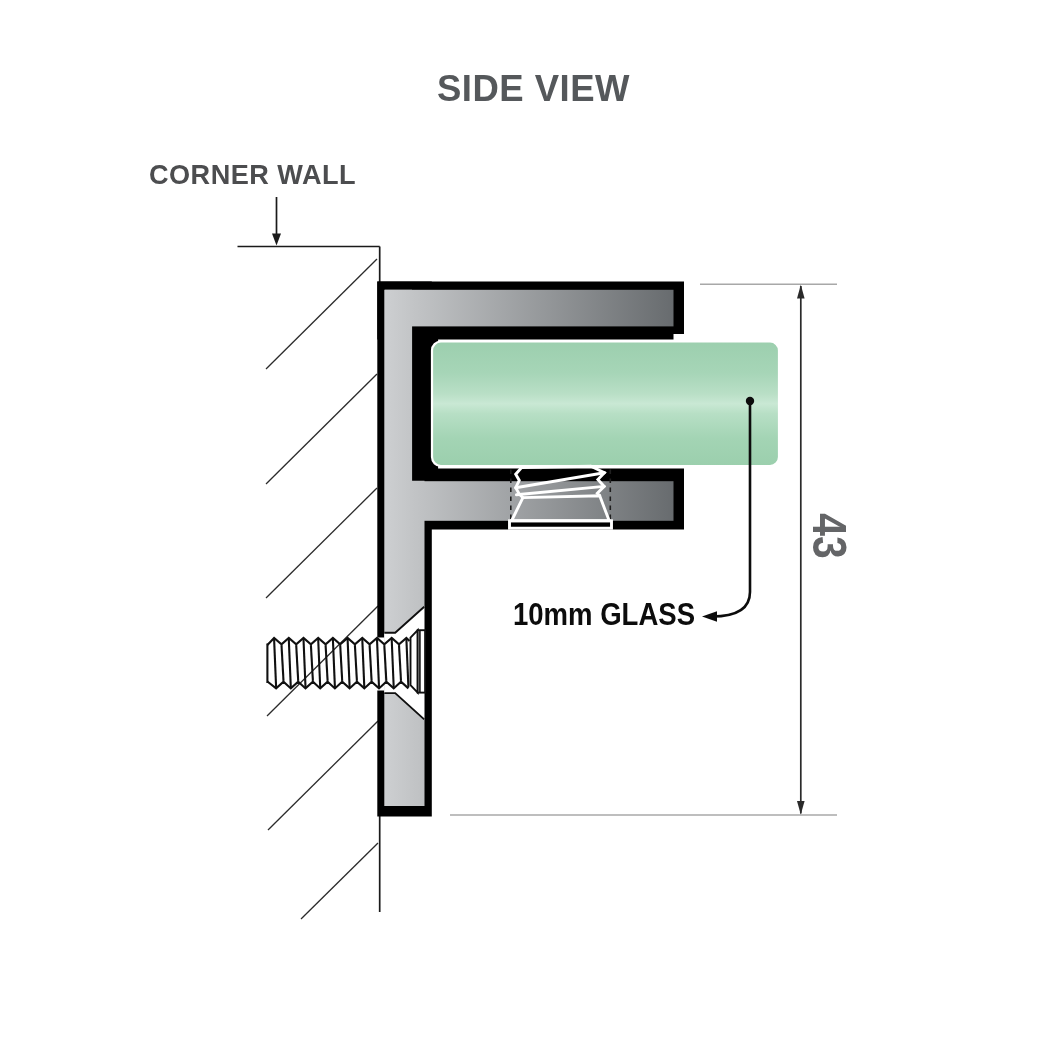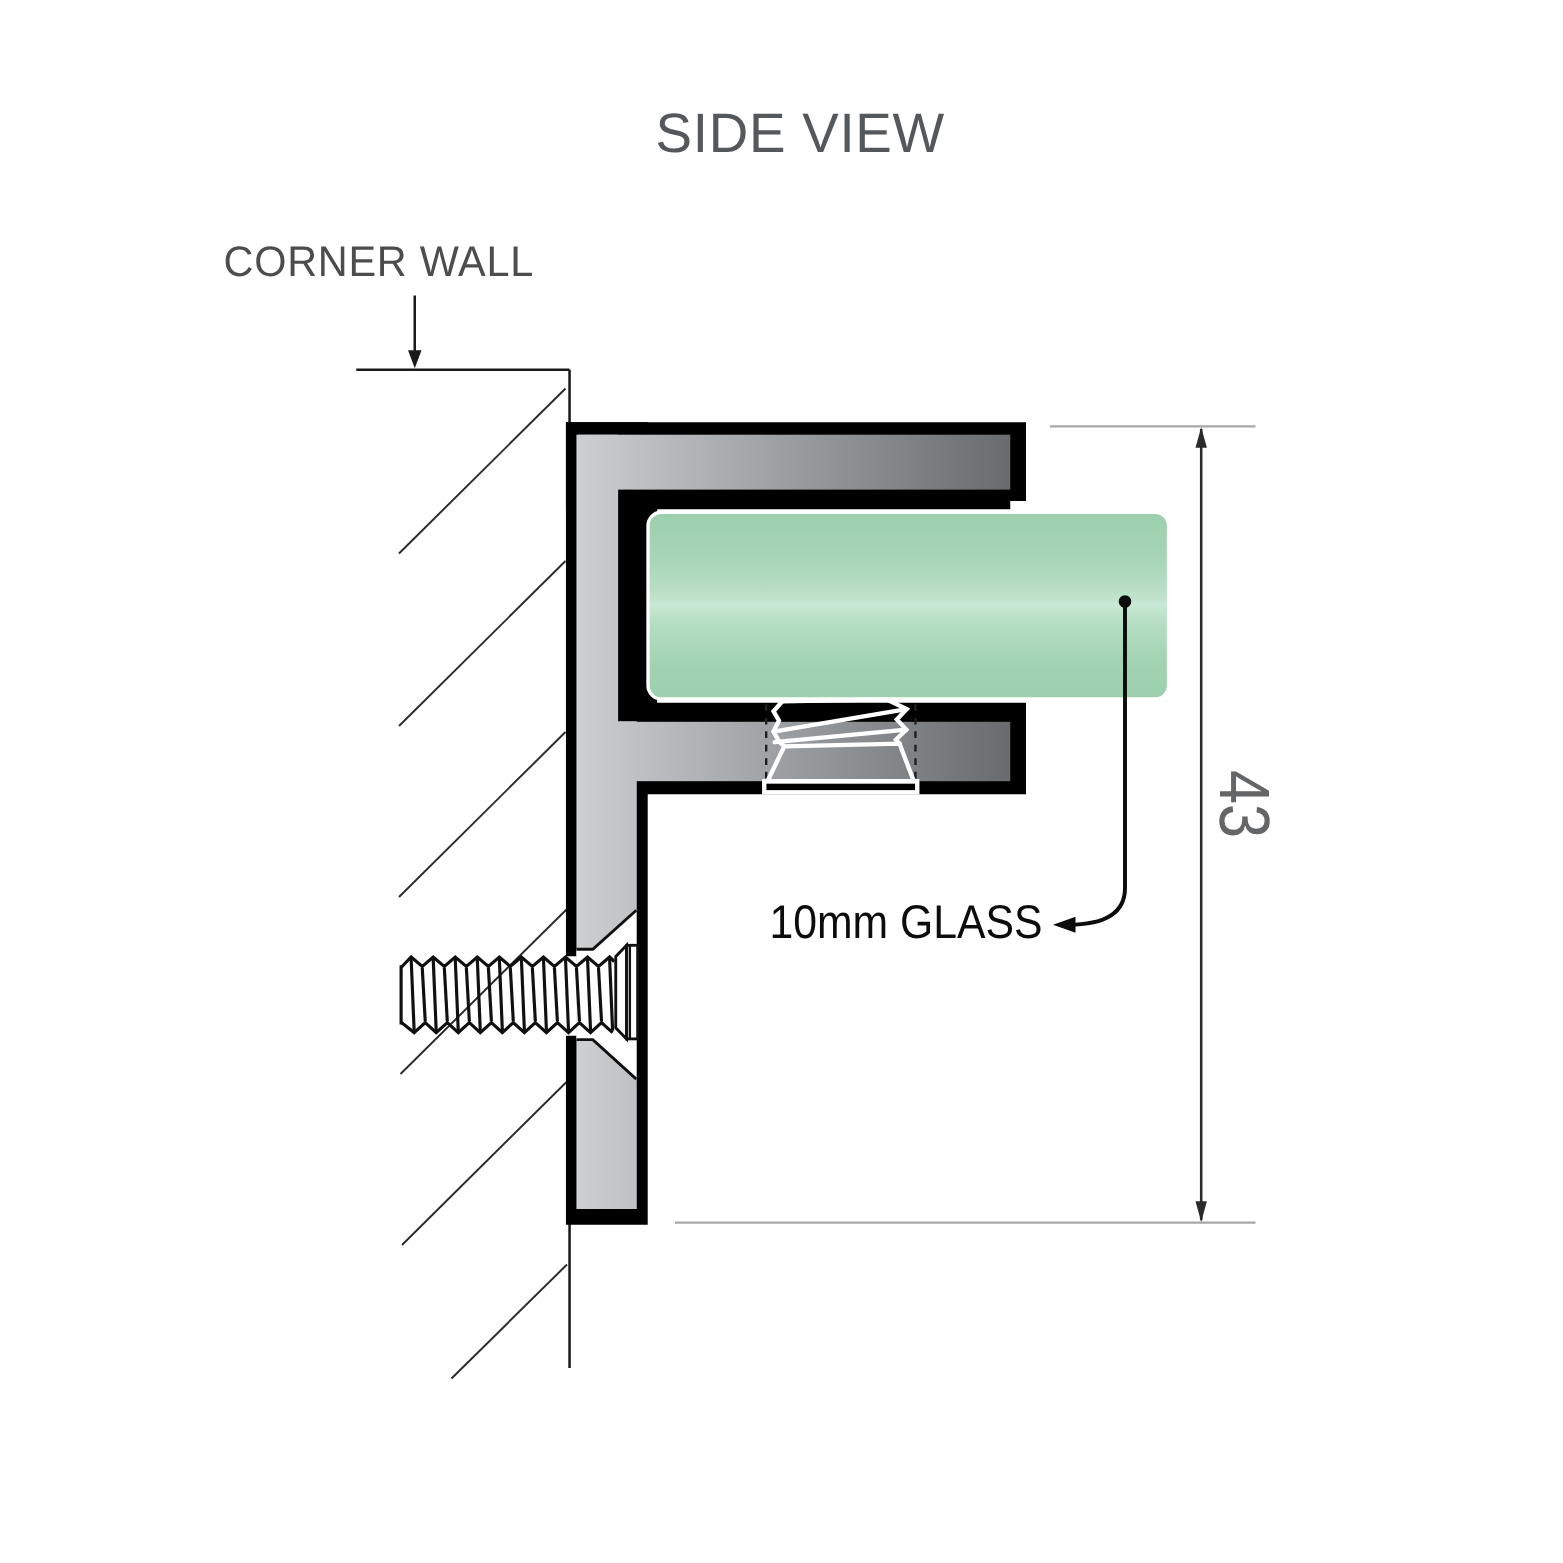--- a/index.html
+++ b/index.html
@@ -9,20 +9,21 @@
     width: 1042px;
     height: 1042px;
     overflow: hidden;
     font-family: "Liberation Sans", sans-serif;
   }
   #stage {
     position: relative;
     width: 1042px;
     height: 764px;
     background: #3b82f6;
+    font-weight: bold;
   }
   svg { display: block; }
   text { font-family: "Liberation Sans", sans-serif; }
   .title-text {
     font-size: 37px;
     letter-spacing: 0.5px;
     fill: #55585b;
   }
   .wall-label-text {
     font-size: 28.5px;

